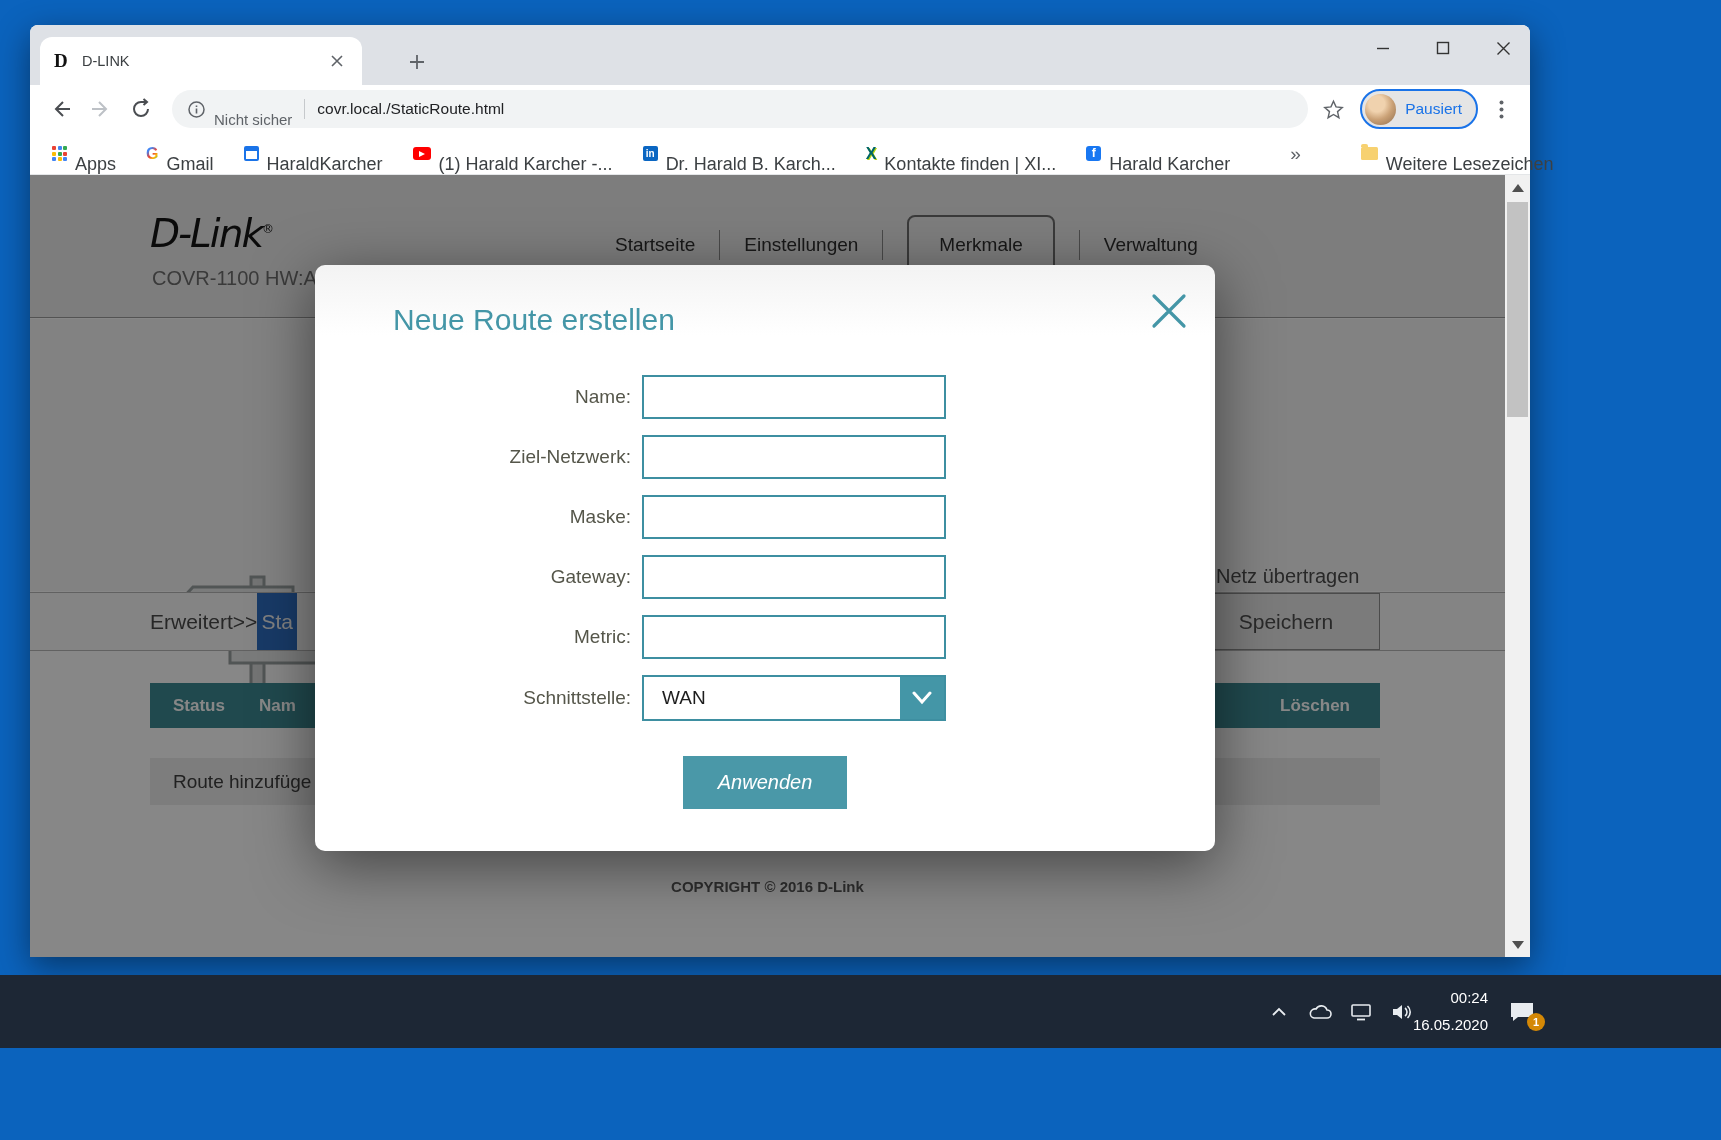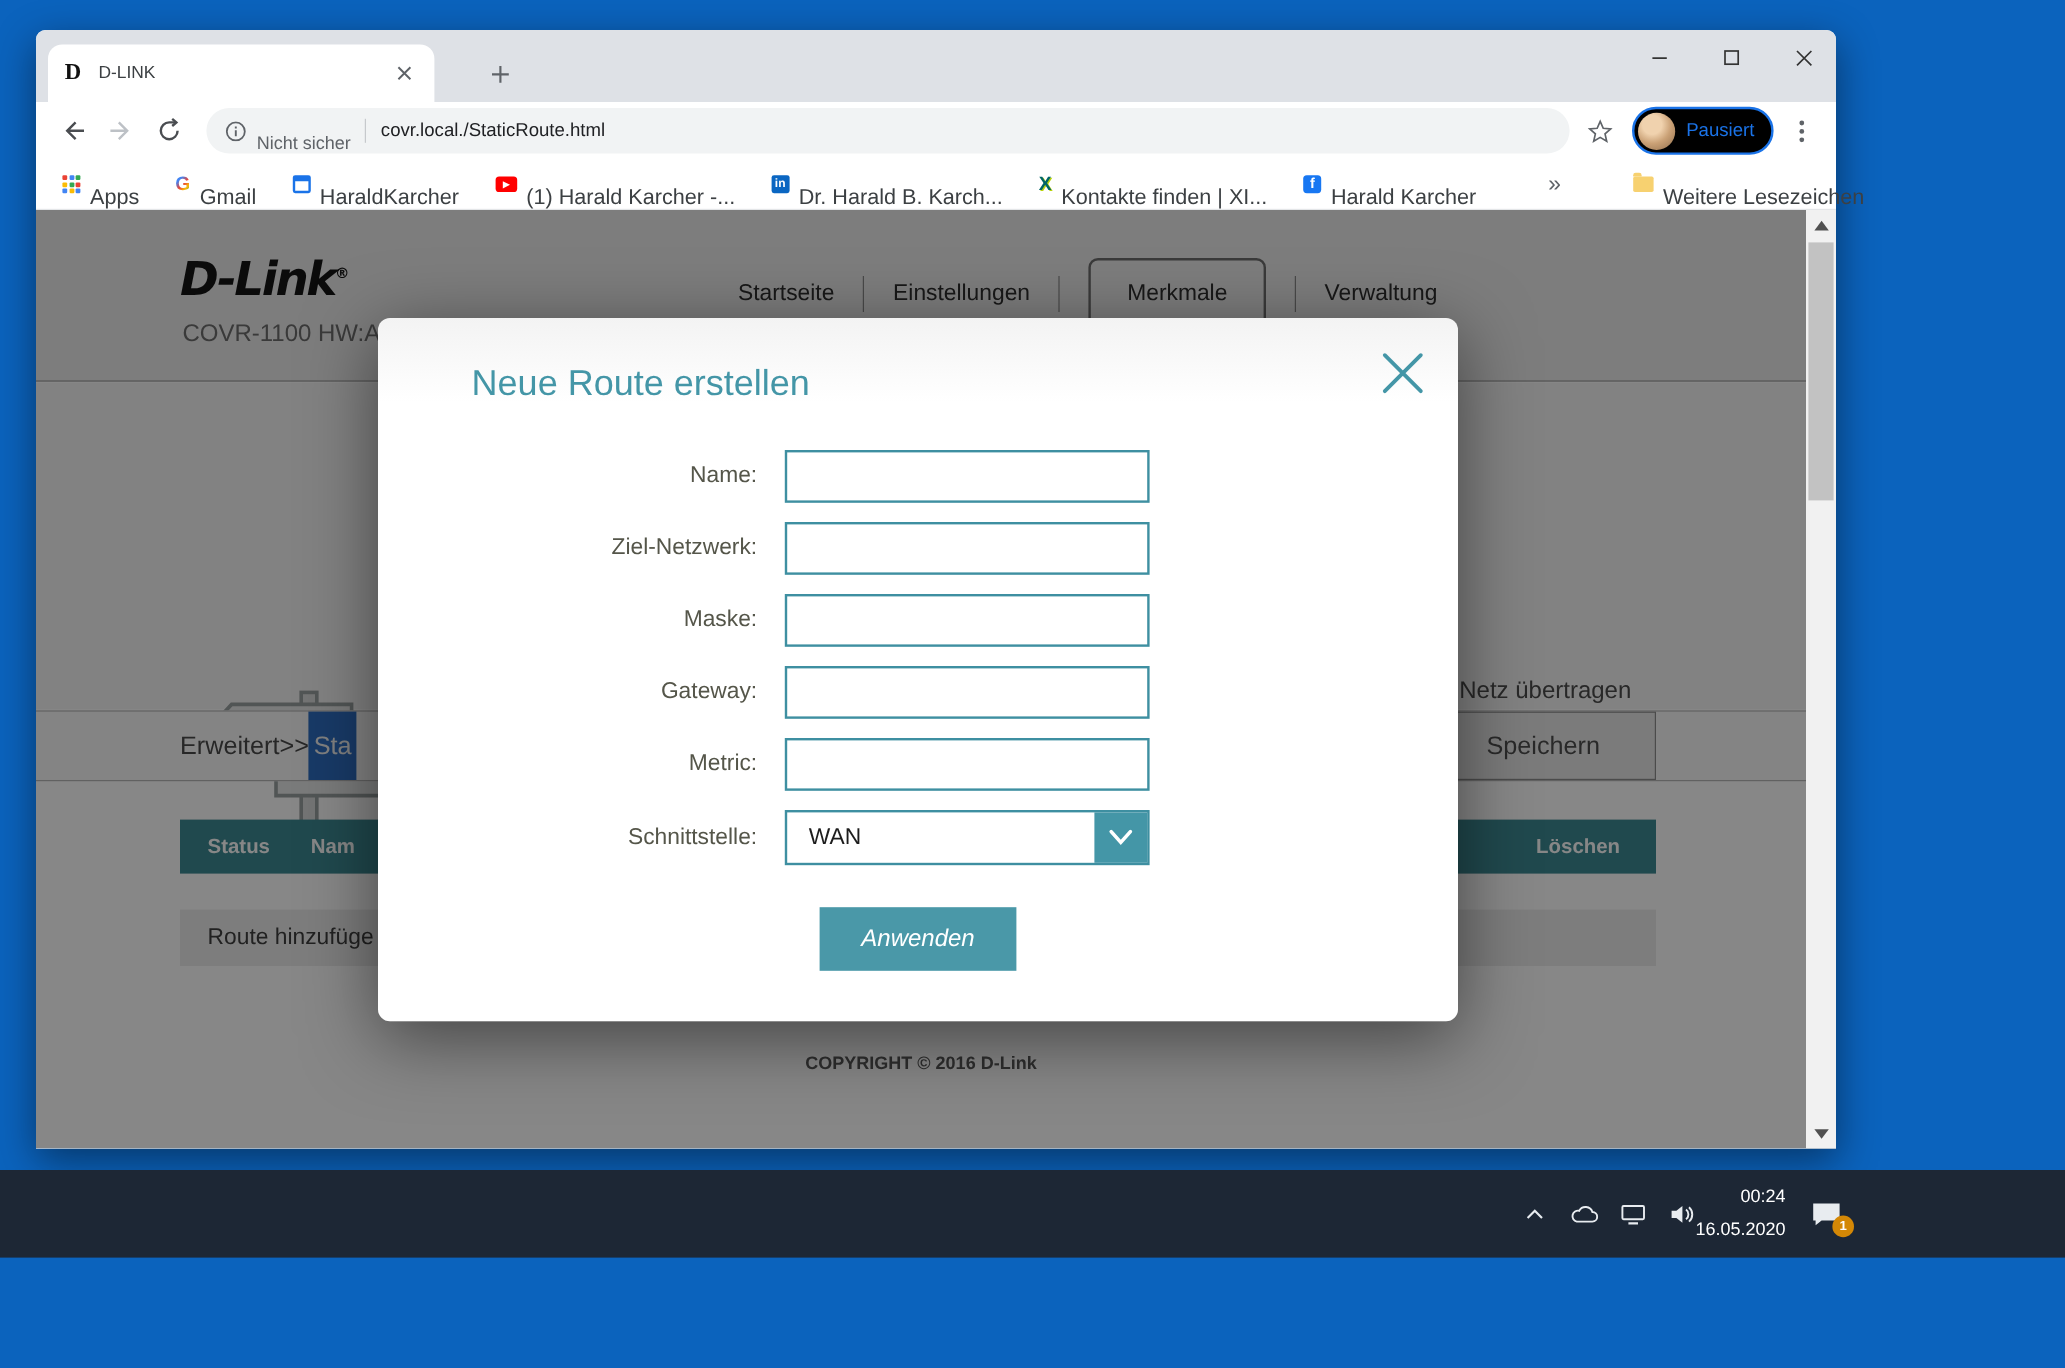--- a/index.html
+++ b/index.html
@@ -27,21 +27,21 @@
   .toolbar { position:absolute; top:60px; left:0; right:0; height:48px; background:#fff;
              display:flex; align-items:center; padding:0 14px; }
   .nav-btn { width:34px; height:34px; border-radius:50%; margin-right:6px; }
   .addr { flex:1; height:38px; background:#f1f3f4; border-radius:19px; display:flex; align-items:center;
           padding:0 16px; margin:0 8px; min-width:0; }
   .addr .sec { font-size:15px; color:#5f6368; margin-left:9px; white-space:nowrap;margin-top:20px; }
   .addr .sep { width:1px; height:20px; background:#c6c9cc; margin:0 12px; }
   .addr .url { font-size:15.5px; color:#202124; white-space:nowrap; overflow:hidden; }
   .star-btn { width:34px; height:34px; }
   .profile-pill { height:40px; border:2.5px solid #1a73e8; border-radius:21px; display:flex; align-items:center;
-                  padding:2px 14px 2px 3px; margin:0 8px 0 10px; cursor:pointer; background:#000000; }
+                  padding:2px 14px 2px 3px; margin:0 8px 0 10px; cursor:pointer; background:#e5e5e5; }
   .avatar { width:31px; height:31px; border-radius:50%;
             background:radial-gradient(circle at 38% 32%, #f0d2ae 0 28%, #caa176 55%, #8d6b4a 100%); }
   .profile-label { margin-left:9px; font-size:15.5px; color:#1a73e8; }
   .dots { width:30px; height:30px; }
 
   
   .bm-bar { position:absolute; top:108px; left:0; right:0; height:42px; background:#fff;
             border-bottom:1px solid #e4e6e8; display:flex; align-items:center; padding:0 22px; gap:30px; }
   .bm { display:flex; align-items:center; gap:8px; cursor:pointer; white-space:nowrap; }
   .bm-label { font-size:18px; color:#3c4043;margin-top:22px; }
@@ -64,21 +64,21 @@
   .ic-fb { width:15px; height:15px; background:#1877f2; border-radius:3px; color:#fff; font-weight:bold;
            font-size:12px; text-align:center; line-height:14px; }
   .ic-folder { width:17px; height:13px; background:#f7d170; border-radius:1.5px; position:relative; }
   .ic-folder:before { content:""; position:absolute; top:-3px; left:0; width:7px; height:3px; background:#f7d170;
                       border-radius:2px 2px 0 0; }
 
   
   .content { position:absolute; top:150px; left:0; right:0; bottom:0; background:#fff; overflow:hidden; }
 
   .pg-header { position:absolute; top:0; left:0; right:0; height:143px; background:#ececec; border-bottom:1px solid #9e9e9e; }
-  .dlink-logo { position:absolute; left:120px; top:36px; font-weight:700; font-size:39px; letter-spacing:-2px;
+  .dlink-logo { position:absolute; left:120px; top:36px; font-weight:400; font-size:39px; letter-spacing:-2px;
                 color:#151515; font-family:"DejaVu Sans", sans-serif; font-style:italic; }
   .dlink-logo sup { font-size:12px; font-style:normal; letter-spacing:0; }
   .model { position:absolute; left:122px; top:92px; font-size:20px; color:#6e6e6e; }
   .pg-nav { position:absolute; left:585px; top:35px; height:70px; display:flex; align-items:center; gap:24px; }
   .pg-nav .nav-item { font-size:19px; color:#2e2e2e; cursor:pointer; white-space:nowrap; }
   .pg-nav .nav-divider { width:1px; height:30px; background:#8a8a8a; }
   .pg-nav .nav-boxed { border:2px solid #6f6f6f; border-radius:8px; padding:17px 30px; }
 
   .hero { position:absolute; top:144px; left:0; right:0; height:272px; background:#f6f6f6; }
   .signpost { position:absolute; left:145px; top:240px; }
@@ -114,21 +114,21 @@
   .tri-up { width:0; height:0; border-left:6px solid transparent; border-right:6px solid transparent; border-bottom:8px solid #505050; }
   .tri-down { width:0; height:0; border-left:6px solid transparent; border-right:6px solid transparent; border-top:8px solid #505050; }
   .sb-thumb { position:absolute; left:2px; top:27px; width:21px; height:215px; background:#c2c2c2; cursor:pointer; }
 
   
   .modal { position:absolute; left:285px; top:90px; width:900px; height:586px; z-index:10;
            background:linear-gradient(#f3f3f3, #ffffff 70px); border-radius:10px;
            box-shadow:0 14px 60px rgba(0,0,0,.5); }
   .modal-title { position:absolute; left:78px; top:38px; font-size:30px; color:#4496a7; }
   .modal-close { position:absolute; right:26px; top:26px; width:40px; height:40px; cursor:pointer; }
-  .mrow { position:absolute; left:0; right:0; height:46px; display:flex; align-items:center;gap:12px; }
+  .mrow { position:absolute; left:0; right:0; height:46px; display:flex; align-items:center; }
   .mrow .lbl { width:327px; text-align:right; padding-right:11px; font-size:19px; color:#55564a; }
   .mfield { width:304px; height:44px; border:2px solid #3e8fa1; background:#fff; font-size:19px;
             padding:0 12px; color:#222; outline:none; font-family:"Liberation Sans", sans-serif; }
   .mselect { position:relative; width:304px; height:46px; border:2px solid #3e8fa1; background:#fff; cursor:pointer; }
   .mselect .val { position:absolute; left:18px; top:0; line-height:42px; font-size:19px; color:#1d1d1d; }
   .mselect .chev { position:absolute; right:0; top:0; bottom:0; width:44px; background:#4496a7;
                    display:flex; align-items:center; justify-content:center; }
   .apply-btn { position:absolute; left:368px; top:491px; width:164px; height:53px; background:#4a98a8;
                border:none; color:#fff; font-size:20px; cursor:pointer; font-family:"Liberation Sans", sans-serif;font-style:italic; }
 

